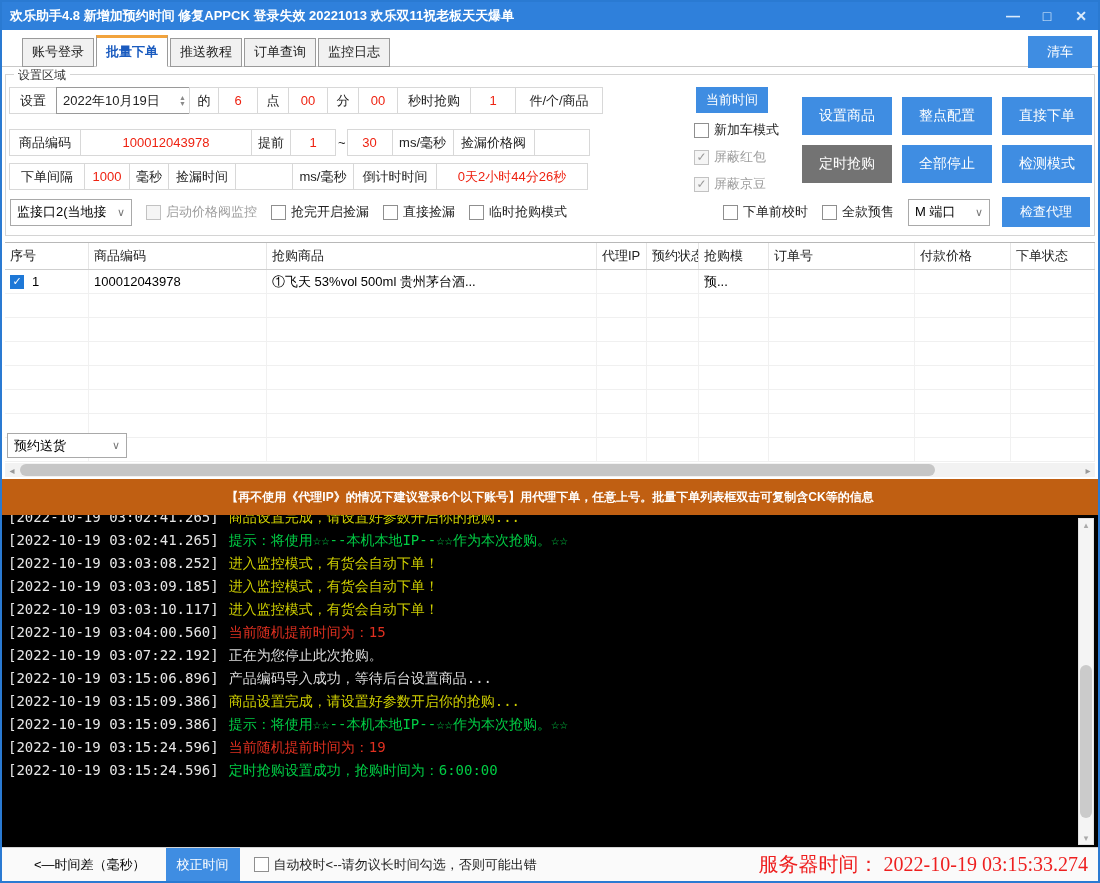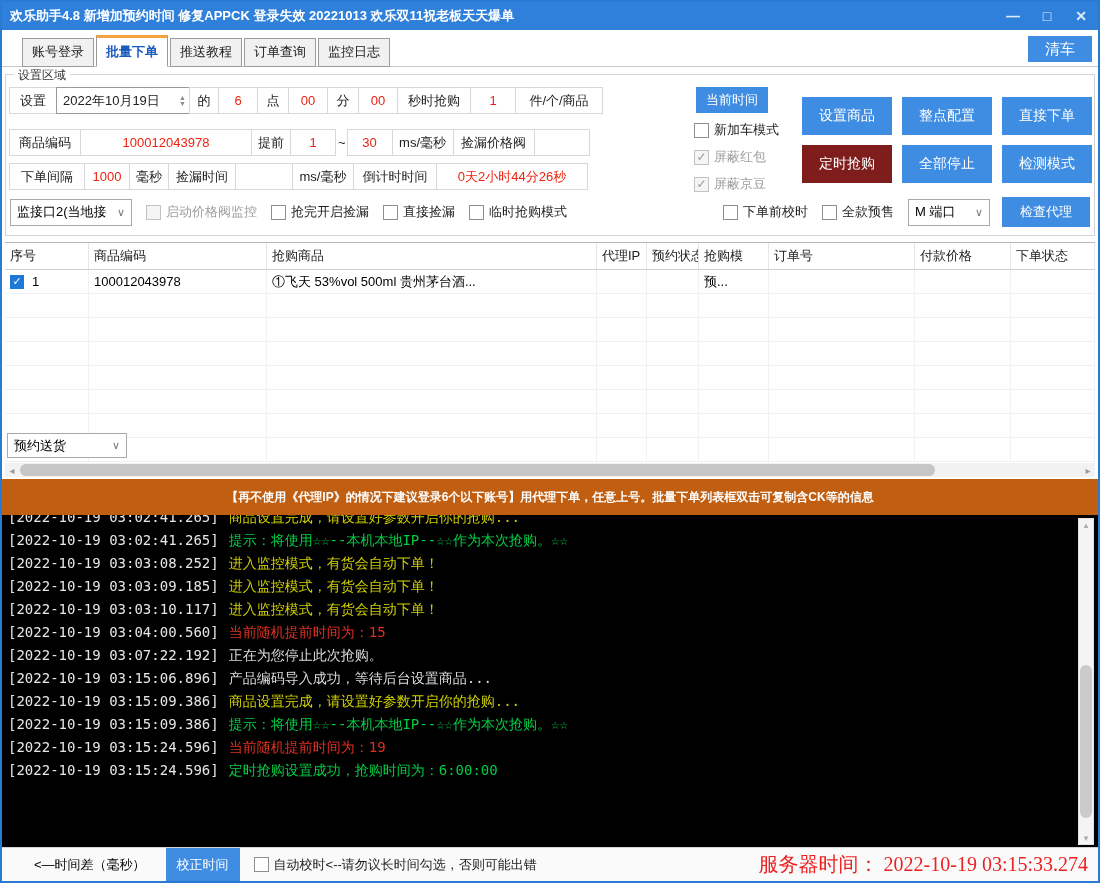--- a/index.html
+++ b/index.html
@@ -9,21 +9,21 @@
   
   .titlebar{position:absolute;left:0;top:0;width:1096px;height:28px;background:#2f80db;color:#fff;display:flex;align-items:center;padding-left:8px;font-weight:bold;font-size:13px}
   .win-controls{margin-left:auto;display:flex;height:100%}
   .win-btn{width:34px;display:flex;align-items:center;justify-content:center;color:#dcebfb;font-size:14px}
   
   .tabbar{position:absolute;left:0;top:28px;width:1096px;height:37px;background:#fff;border-bottom:1px solid #c9c9c9}
   .tab-list{position:absolute;left:20px;bottom:-1px;display:flex;align-items:flex-end}
   .tab{border:1px solid #9a9a9a;border-bottom:1px solid #9a9a9a;background:#f1f1f1;padding:4px 9px 5px;margin-right:2px;color:#222;white-space:nowrap}
   .tab.active{background:#fff;color:#1a5bbf;font-weight:bold;border-top:3px solid #f2a33c;border-bottom:1px solid #fff;padding-top:5px}
   .btn{background:#3f8de2;color:#fff;display:flex;align-items:center;justify-content:center;white-space:nowrap;cursor:default}
-  .clear-btn{position:absolute;right:6px;top:6px;width:64px;height:26px;font-size:15px}
+  .clear-btn{position:absolute;right:6px;top:6px;width:64px;height:32px;font-size:13px}
   
   .groupbox{position:absolute;left:3px;top:72px;width:1090px;height:162px;border:1px solid #d4d4d4;background:#fff}
   .legend{position:absolute;top:-8px;left:8px;background:#fff;padding:0 4px;font-size:12px;color:#333}
   .srow{position:absolute;left:4px;display:flex;align-items:center}
   .cell{border:1px solid #d8d8d8;height:27px;display:flex;align-items:center;justify-content:center;background:#fff;margin-left:-1px;padding:0 4px;white-space:nowrap;color:#222;overflow:hidden}
   .cell.val{color:#ee2211}
   .cell.spincell{justify-content:space-between;border-color:#9a9a9a;padding:0 3px 0 6px}
   .spin{display:flex;flex-direction:column;color:#8a8a8a;font-size:7px;line-height:6px;margin-left:4px}
   .plain{margin:0 2px;color:#222}
   .select{border:1px solid #a9a9a9;background:#fff;display:flex;align-items:center;padding:0 6px;height:27px;white-space:nowrap;overflow:hidden}
@@ -34,21 +34,21 @@
   .box.checked-blue{background:#1e78d7;border-color:#1e78d7;color:#fff}
   .chk.disabled{color:#9e9e9e}
   .chk.disabled .box{border-color:#c2c2c2;background:#f5f5f5}
   .row4{width:1080px;height:30px}
   .row4 .chk{margin-left:14px}
   .row4 .spacer{flex:1}
   .cur-time{position:absolute;left:690px;top:12px;width:72px;height:26px}
   .right-checks{position:absolute;left:688px;top:46px;display:flex;flex-direction:column;gap:9px}
   .btn-grid{position:absolute;left:796px;top:22px;display:grid;grid-template-columns:repeat(3,90px);grid-auto-rows:38px;gap:10px 10px}
   .bigbtn{background:#3f8de2;color:#fff;display:flex;align-items:center;justify-content:center;font-size:14px}
-  .bigbtn.pressed{background:#7f1d1d}
+  .bigbtn.pressed{background:#737373}
   .proxy-btn{width:88px;height:30px;margin-left:12px}
   
   .table{position:absolute;left:3px;top:240px;width:1090px;height:221px;border-top:1px solid #b8b8b8;background:#fff}
   .thead{display:flex;height:27px;border-bottom:1px solid #cfcfcf;align-items:stretch}
   .th{padding:0 5px;border-right:1px solid #e6e6e6;display:flex;align-items:center;white-space:nowrap;overflow:hidden;color:#222}
   .trow{display:flex;height:24px;border-bottom:1px solid #f0f0f0}
   .td{padding:0 5px;border-right:1px solid #f1f1f1;display:flex;align-items:center;white-space:nowrap;overflow:hidden;gap:8px}
   .mini{width:14px;height:14px;min-width:14px;font-size:11px}
   .foot-select{position:absolute;left:2px;top:190px;width:120px;height:25px}
   

